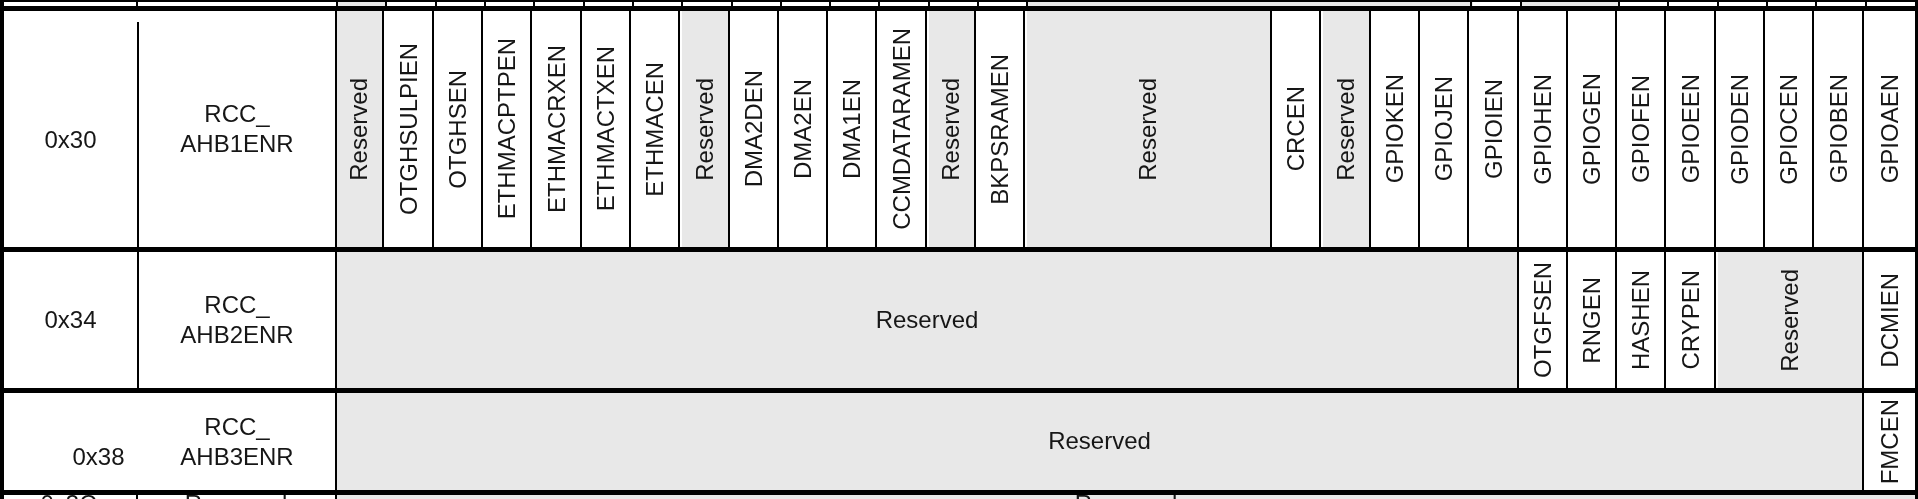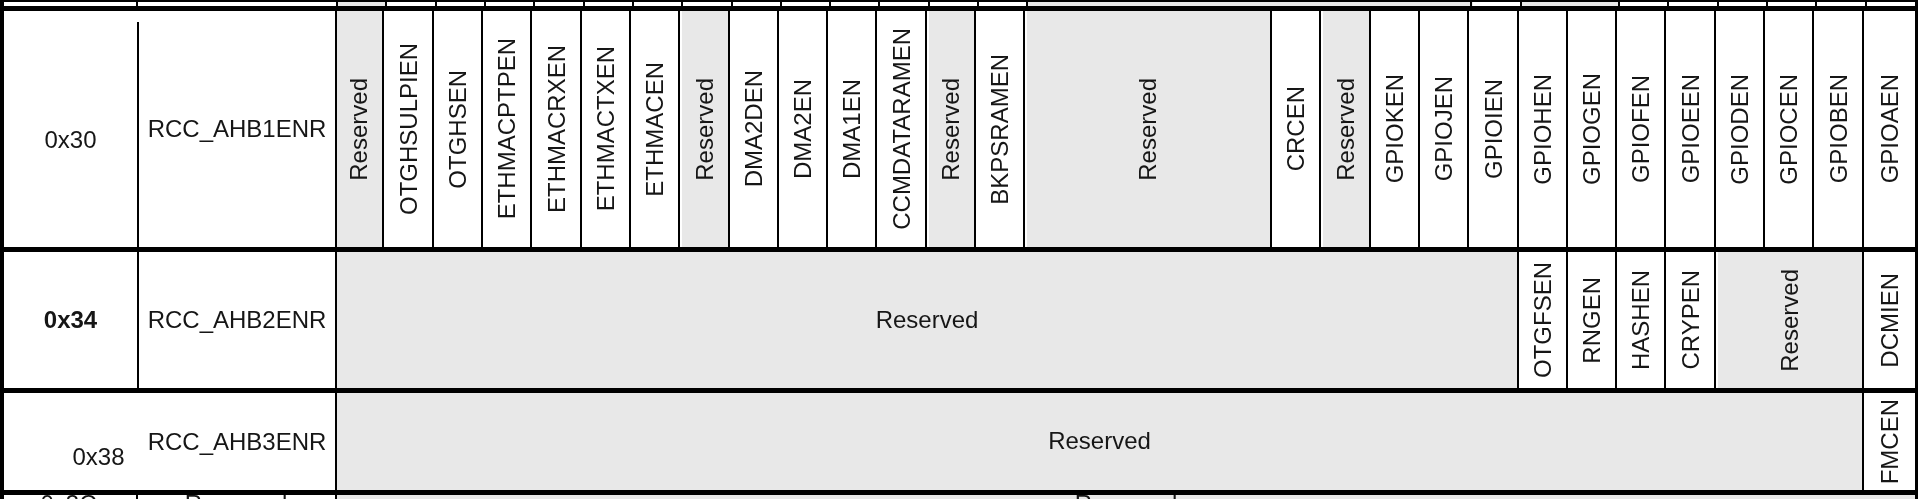--- a/index.html
+++ b/index.html
@@ -11,21 +11,21 @@
   .abs { position:absolute; }
   .hline { background:#000; left:0; width:1918px; }
   .vstrip { background:#000; top:0; height:499px; }
   .cell {
     position:absolute; display:flex; align-items:center; justify-content:center;
     background:#ffffff; font-size:24px; line-height:1.2; overflow:hidden;
   }
   .cell.rsv { background:#e8e8e8; }
   .cell.bordered { border-right:2px solid #000; }
   .vtext { writing-mode:vertical-rl; transform:rotate(180deg); white-space:nowrap; }
-  .namecell { flex-direction:row; line-height:30px; text-align:left; }
+  .namecell { flex-direction:column; line-height:30px; text-align:left; }
   .grayfill { background:#e8e8e8; }
   .tick { position:absolute; width:2px; background:#000; }
   .cliptext {
     position:absolute; top:-3px; font-size:24px; line-height:24px;
     text-align:center; display:block; white-space:nowrap;
   }
 </style>
 </head>
 <body>
 
@@ -154,21 +154,21 @@
         </div>
         <div class="cell bordered" style="left: 1816px; top: 0px; width: 48px; height: 236px;">
           <span class="vtext">GPIOBEN</span>
         </div>
         <div class="cell" style="left: 1866px; top: 0px; width: 49px; height: 236px;">
           <span class="vtext">GPIOAEN</span>
         </div>
       </div>
       <div class="abs hline" style="top: 247px; height: 5px;"></div>
       <div class="abs" style="left: 0px; top: 252px; width: 1918px; height: 136px;">
-        <div class="cell bordered" style="left: 4px; top: 0px; width: 135px; height: 136px; font-weight: bold;">
+        <div class="cell bordered" style="left: 4px; top: 0px; width: 135px; height: 136px;">
           <span>0x34</span>
         </div>
         <div class="cell bordered namecell" style="left: 139px; top: 0px; width: 198px; height: 136px;">
           <div>RCC_</div>
           <div>AHB2ENR</div>
         </div>
         <div class="cell rsv bordered" style="left: 337px; top: 0px; width: 1182px; height: 136px; background: rgb(232, 232, 232);">
           <span>Reserved</span>
         </div>
         <div class="cell bordered" style="left: 1521px; top: 0px; width: 47px; height: 136px;">

